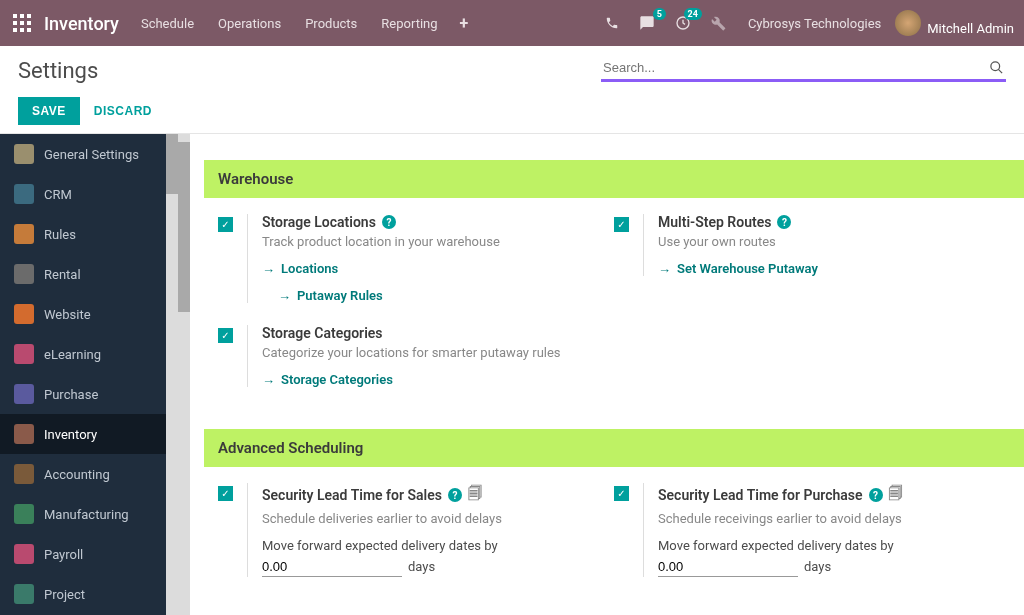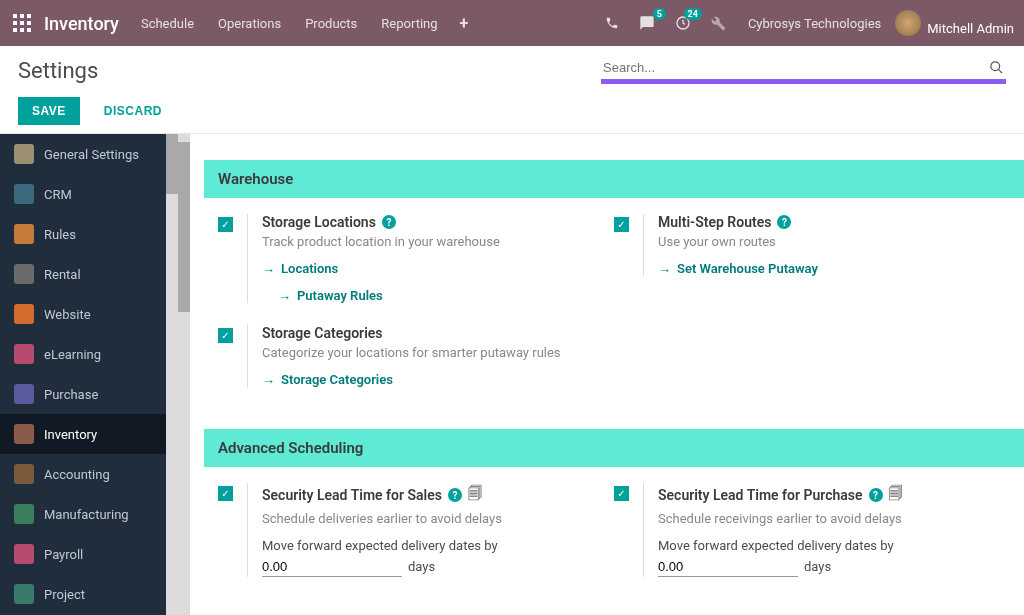--- a/index.html
+++ b/index.html
@@ -11,40 +11,40 @@
 .nav-item { padding: 6px 10px; color: #e8dfe2; font-size: 13px; cursor: pointer; }
 .spacer { flex: 1; }
 .top-icon { padding: 4px 8px; cursor: pointer; position: relative; color: #e8dfe2; display: flex; align-items: center; }
 .badge { position: absolute; top: -3px; right: -3px; background: #00a09d; color: #fff; font-size: 9px; padding: 1px 4px; border-radius: 8px; font-weight: bold; }
 .company { color: #e8dfe2; font-size: 13px; padding: 0 10px; }
 .avatar { width: 26px; height: 26px; border-radius: 50%; background: radial-gradient(#d4a574, #8b6f47); margin-right: 6px; }
 .user { display: flex; align-items: flex-end; color: #fff; font-size: 13px; }
 
 .subbar { height: 88px; border-bottom: 1px solid #e5e5e5; padding: 12px 18px 9px 18px; position: relative; }
 .breadcrumb { font-size: 22px; color: #4c4c4c; margin-bottom: 14px; }
-.search-box { position: absolute; right: 18px; top: 10px; width: 405px; border-bottom: 5px solid #8b5cf6; display: flex; align-items: center; padding: 4px 2px; }
+.search-box { position: absolute; right: 18px; top: 10px; width: 405px; border-bottom: 3px solid #8b5cf6; display: flex; align-items: center; padding: 4px 2px; }
 .search-box input { border: none; outline: none; flex: 1; font-size: 13px; color: #666; }
 .search-box .mag { color: #666; }
-.action-row { display: flex; align-items: center; gap: 18px; }
+.action-row { display: flex; align-items: center; gap: 8px; }
 .save-btn { background: #00a09d; color: #fff; border: none; padding: 7px 14px; font-size: 12px; font-weight: bold; letter-spacing: 0.5px; cursor: pointer; }
 .discard-btn { color: #00a09d; background: none; border: none; font-size: 12px; font-weight: bold; letter-spacing: 0.5px; cursor: pointer; padding: 7px 6px; }
 
 .body { display: flex; height: calc(615px - 46px - 88px); }
 .sidebar { width: 178px; background: #1f2d3d; position: relative; }
 .sidebar-scrollbar { position: absolute; right: 0; top: 0; width: 12px; height: 100%; background: #dcdcdc; }
 .sidebar-thumb { width: 12px; height: 60px; background: #a9a9a9; position: absolute; top: 0; }
 .sb-item { display: flex; align-items: center; gap: 10px; padding: 10px 14px; color: #c0c8d1; cursor: pointer; font-size: 13px; }
 .sb-item.active { background: #111a24; color: #fff; }
 .sb-icon { width: 20px; height: 20px; border-radius: 3px; display: flex; align-items: center; justify-content: center; font-size: 11px; color: #fff; }
 .content-wrap { flex: 1; position: relative; overflow: hidden; }
 .content-scrollbar { position: absolute; left: 0; top: 0; width: 12px; height: 100%; background: #dcdcdc; }
 .content-thumb { width: 12px; height: 170px; background: #a9a9a9; position: absolute; top: 8px; }
 .content { margin-left: 26px; padding: 0 0 10px 0; }
 
-.section-head { background: #5eead4; padding: 10px 14px; font-size: 15px; font-weight: 600; color: #3b3b3b; margin-top: 26px; }
+.section-head { background: #bef264; padding: 10px 14px; font-size: 15px; font-weight: 600; color: #3b3b3b; margin-top: 26px; }
 .section-head.first { margin-top: 26px; }
 .section-body { padding: 16px 14px; display: flex; flex-wrap: wrap; row-gap: 22px; }
 .opt { display: flex; align-items: flex-start; width: 50%; }
 .opt.full { width: 100%; }
 .chk { width: 15px; height: 15px; background: #00a09d; margin-top: 3px; display: flex; align-items: center; justify-content: center; color: #fff; font-size: 10px; flex-shrink: 0; }
 .opt-body { border-left: 1px solid #ddd; margin-left: 14px; padding-left: 14px; flex: 1; }
 .opt-title { font-size: 14px; font-weight: 600; color: #3b3b3b; display: flex; align-items: center; gap: 6px; }
 .opt-desc { color: #888; font-size: 13px; margin-top: 4px; }
 .opt-link { color: #007a7a; font-size: 13px; font-weight: 600; margin-top: 12px; cursor: pointer; display: flex; align-items: center; gap: 6px; }
 .opt-link.indent { margin-left: 16px; }

